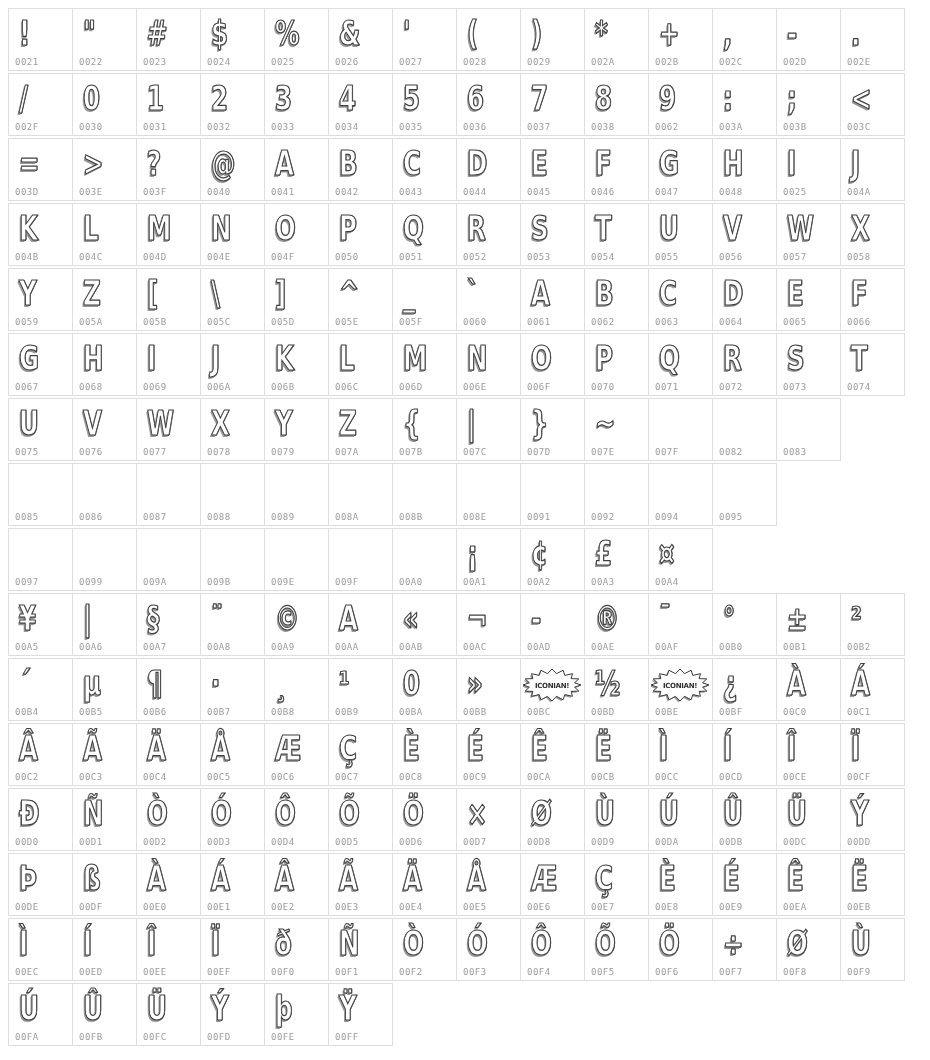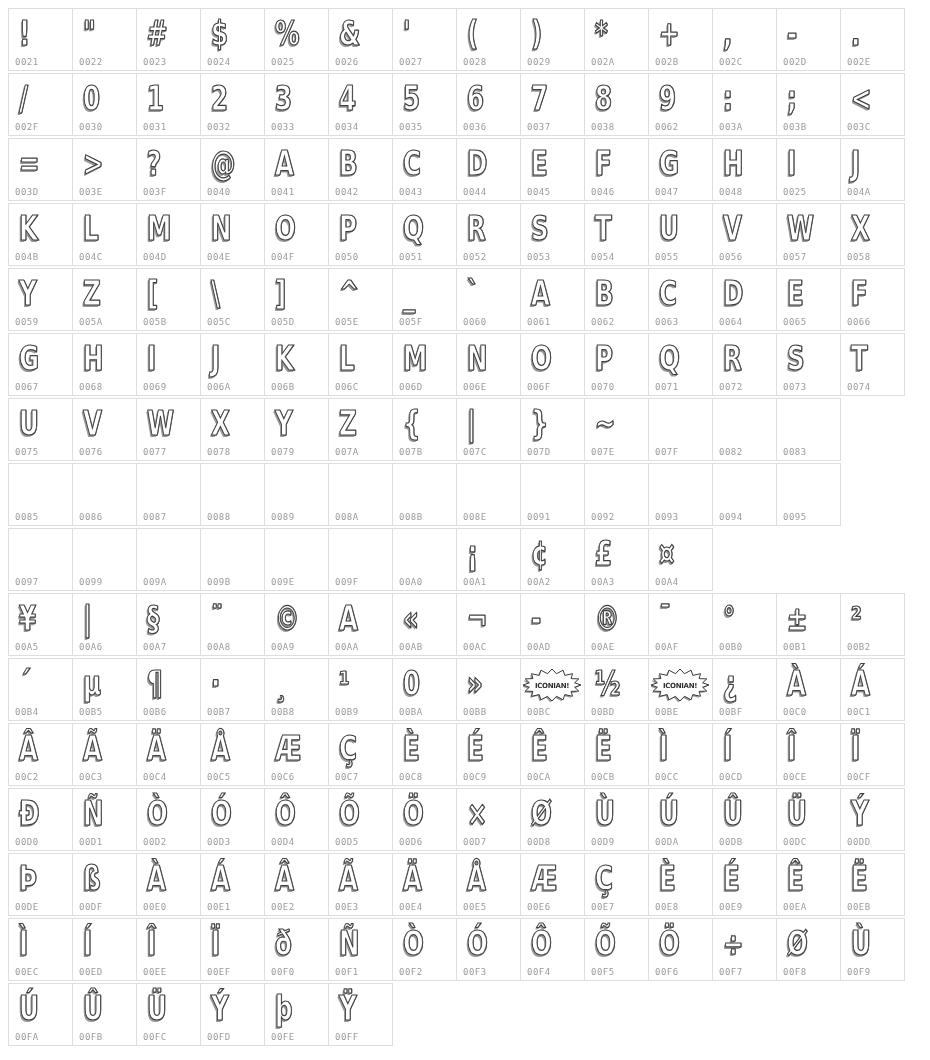--- a/index.html
+++ b/index.html
@@ -472,24 +472,20 @@
       <div class="cell">
         <div class="glyph"><span></span></div>
         <div class="code">0091</div>
       </div>
       <div class="cell">
         <div class="glyph"><span></span></div>
         <div class="code">0092</div>
       </div>
       <div class="cell">
         <div class="glyph"><span></span></div>
-        <div class="code">0093</div>
-      </div>
-      <div class="cell">
-        <div class="glyph"><span></span></div>
         <div class="code">0094</div>
       </div>
       <div class="cell">
         <div class="glyph"><span></span></div>
         <div class="code">0095</div>
       </div>
     </div>
     <div class="row">
       <div class="cell">
         <div class="glyph"><span></span></div>

